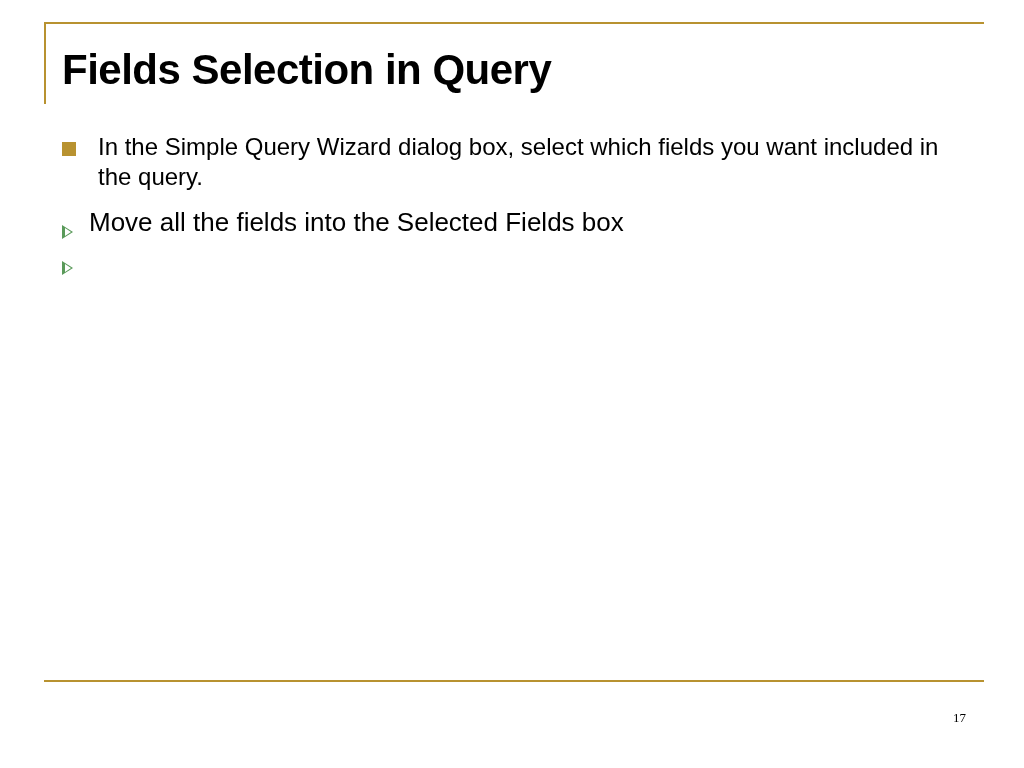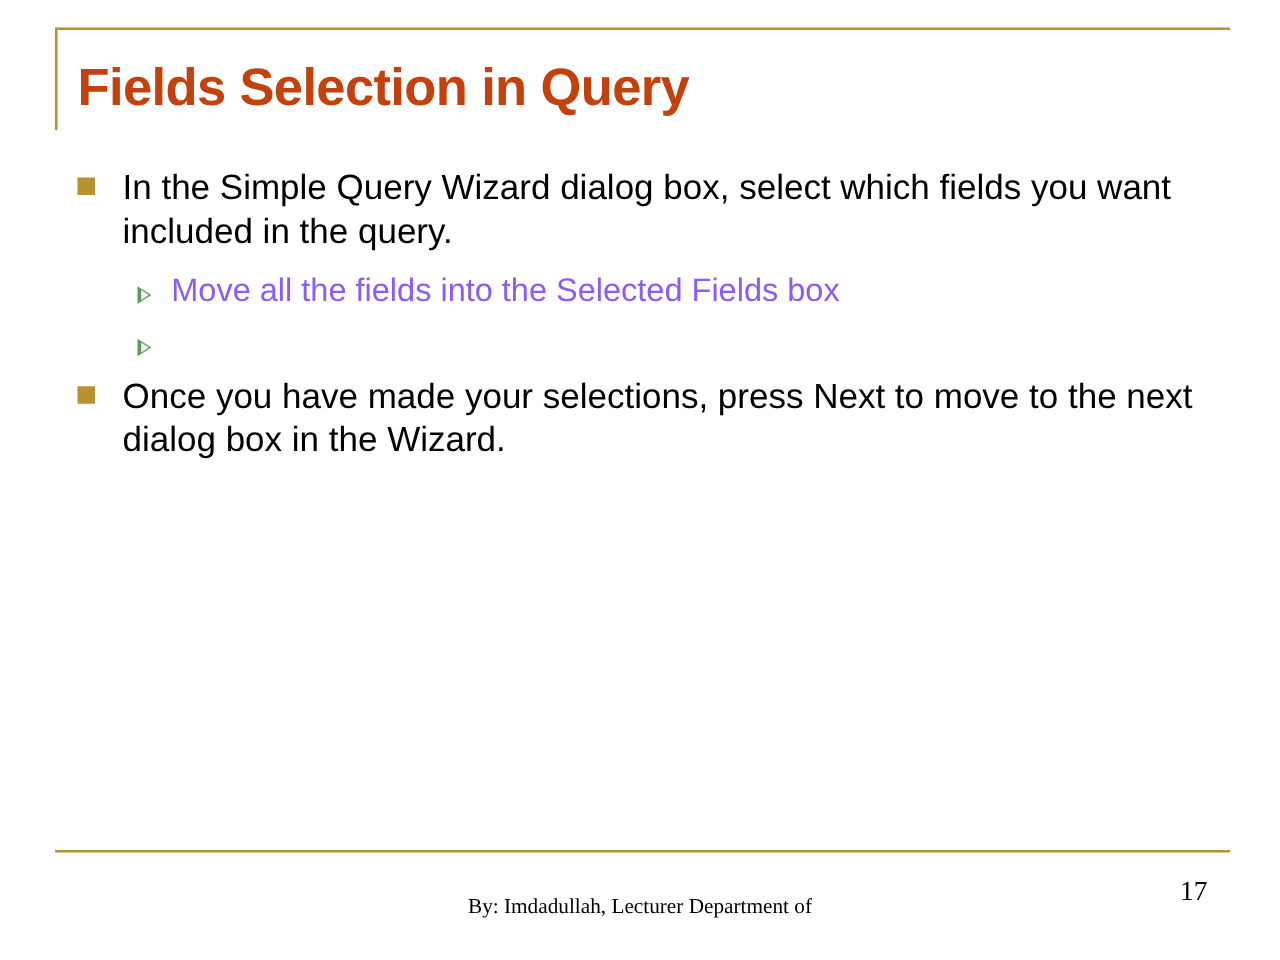--- a/index.html
+++ b/index.html
@@ -37,53 +37,52 @@
       width: 2px;
       height: 82px;
       background: #B89230;
     }
     .title {
       position: absolute;
       top: 24px;
       left: 22px;
       font-size: 42px;
       font-weight: bold;
-      color: #c2410c;
+      color: #000000;
       letter-spacing: -0.5px;
     }
     .content {
       position: absolute;
       top: 110px;
       left: 22px;
       right: 22px;
     }
     .bullet-item {
       display: flex;
       align-items: flex-start;
       margin-bottom: 14px;
-      font-size: 28px;
+      font-size: 24px;
       line-height: 1.25;
       color: #000;
     }
     .bullet-icon {
       flex-shrink: 0;
       width: 14px;
       height: 14px;
       background: #B89230;
       margin-top: 10px;
       margin-right: 22px;
     }
     .sub-item {
       display: flex;
-      align-items: center;
+      align-items: flex-end;
       margin-bottom: 14px;
-      margin-left: 48px;
       font-size: 26px;
       line-height: 1.25;
-      color: #8b5cf6;
+      color: #000000;
     }
     .chevron-icon {
       flex-shrink: 0;
       margin-top: 8px;
       margin-right: 16px;
       width: 0;
       height: 0;
       border-top: 7px solid transparent;
       border-bottom: 7px solid transparent;
       border-left: 11px solid #5A9A5A;
@@ -117,21 +116,21 @@
       font-family: Garamond, Georgia, serif;
       font-size: 17px;
       color: #000;
       line-height: 1.3;
     }
     .page-number {
       position: absolute;
       bottom: 20px;
       right: 18px;
       font-family: Garamond, Georgia, serif;
-      font-size: 22px;
+      font-size: 13px;
       color: #000;
     }
   </style>
 </head>
 <body>
 
 <div class="slide">
   <div class="border-top"></div>
   <div class="border-left"></div>
 
@@ -148,27 +147,22 @@
       <div class="chevron-icon"></div>
       <div>Move all the fields into the Selected Fields box</div>
     </div>
 
     <div class="sub-item">
       <div class="chevron-icon"></div>
     </div>
 
 
 
-    <div class="bullet-item">
-      <div class="bullet-icon"></div>
-      <div>Once you have made your selections, press Next to move to the next dialog box in the Wizard.</div>
-    </div>
 
   </div>
 
   <div class="footer-line"></div>
 
   <div class="footer-text">
-    <div>By: Imdadullah, Lecturer Department of</div>
   </div>
 
   <div class="page-number">17</div>
 </div>
 
 </body></html>

